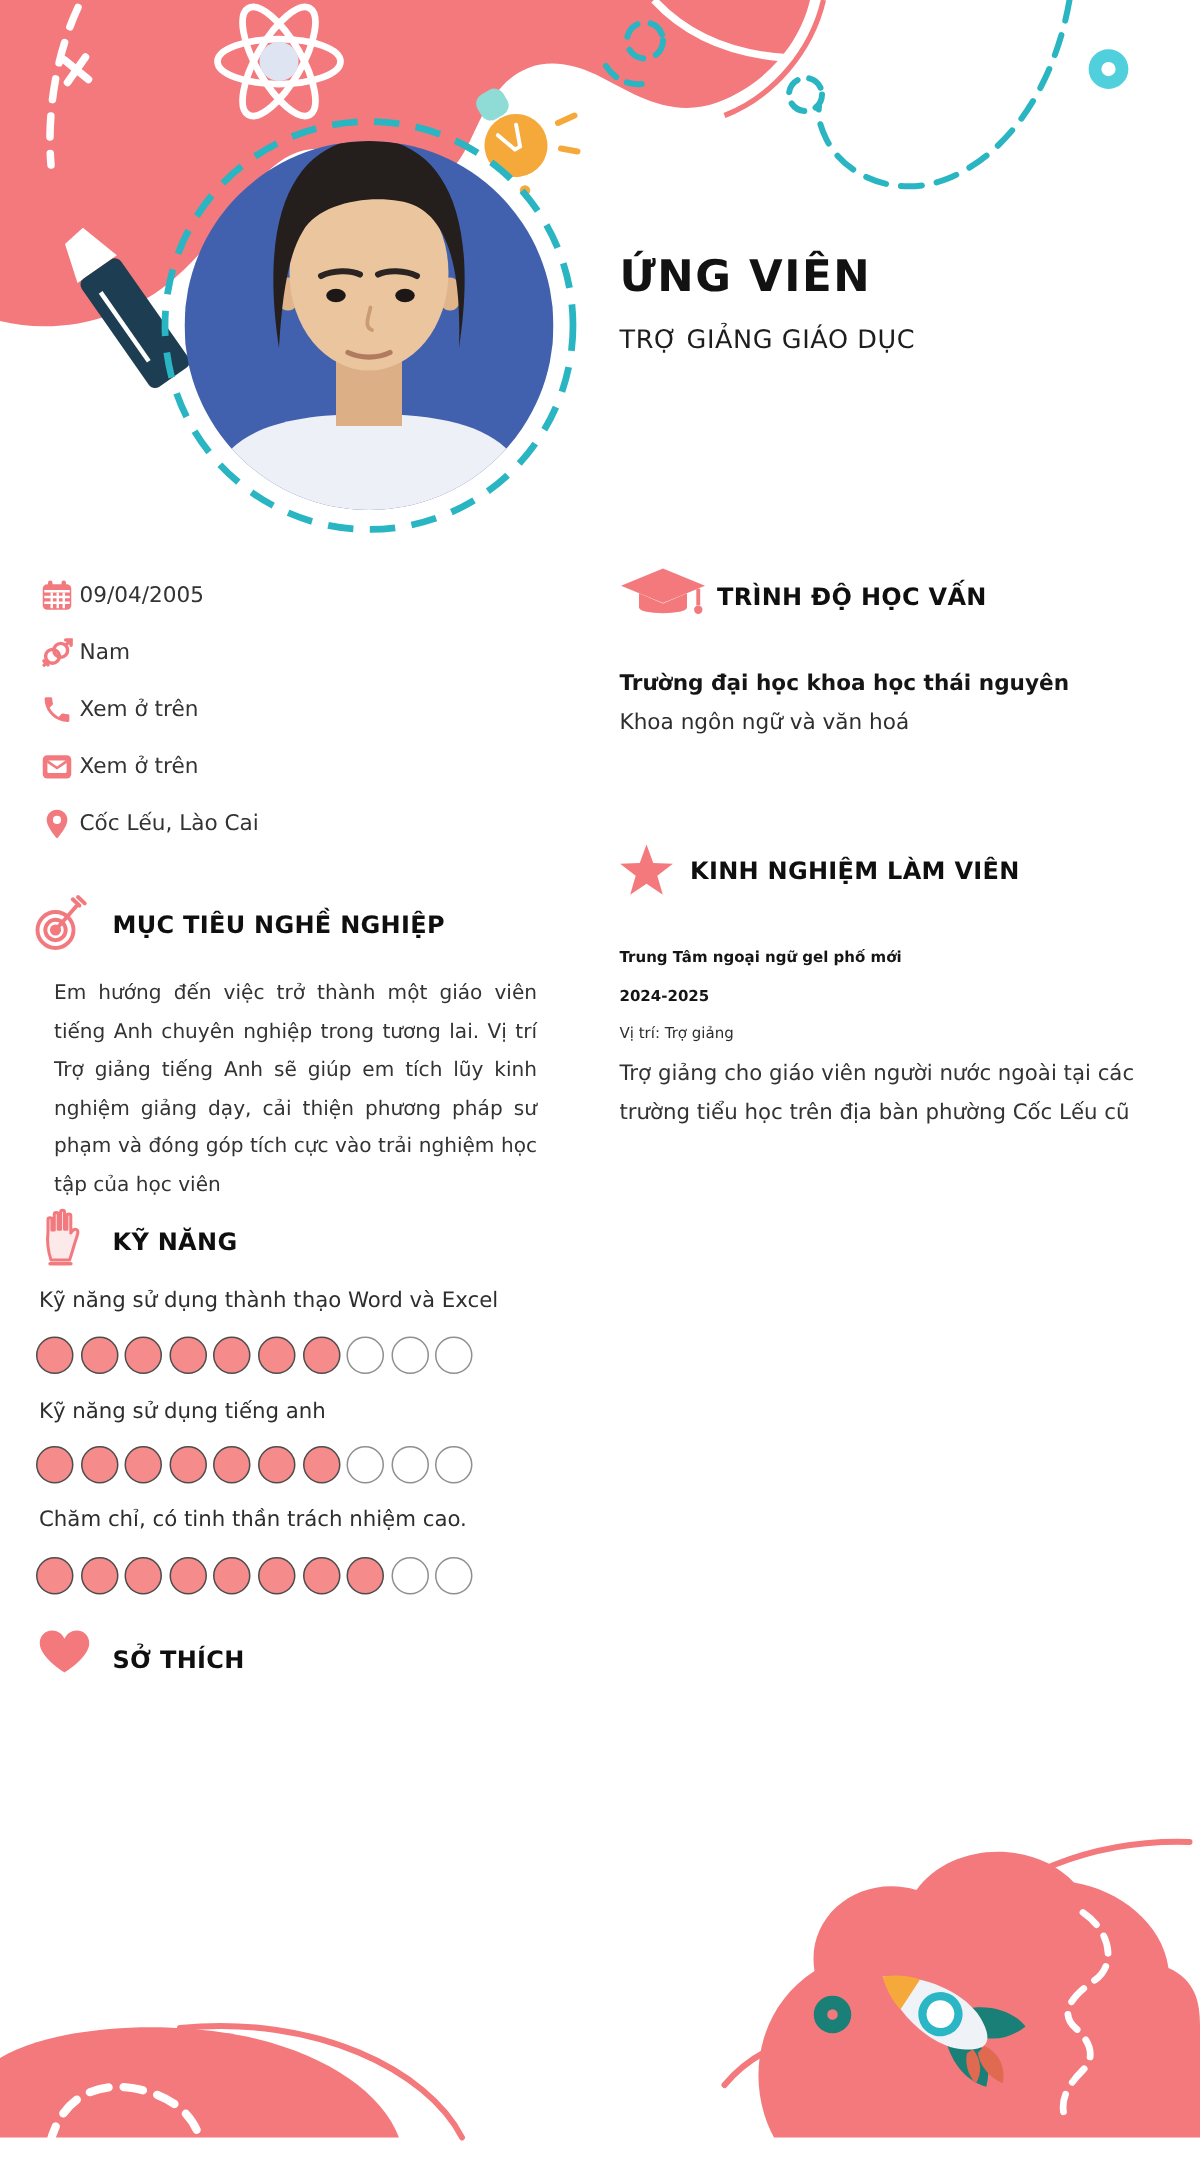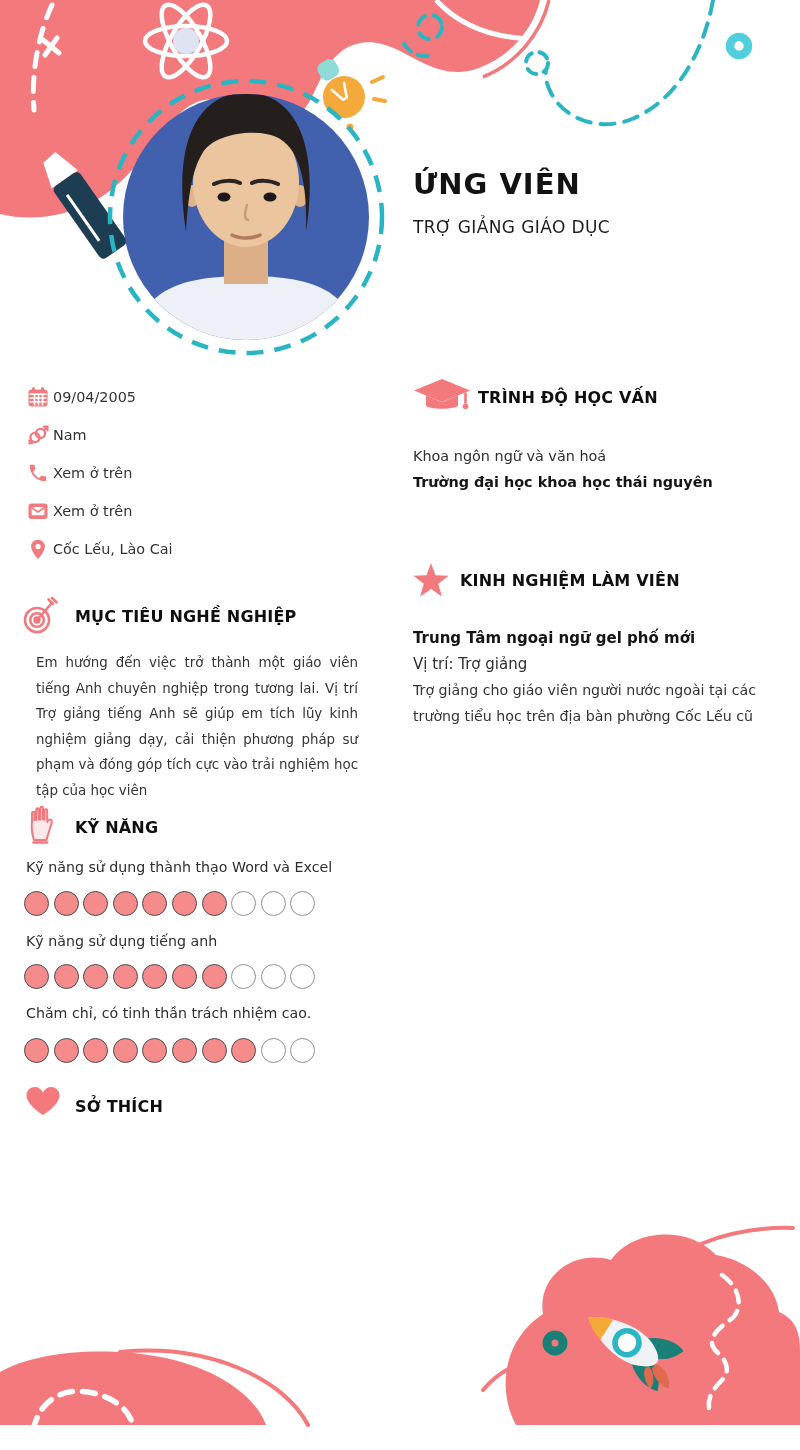--- a/index.html
+++ b/index.html
@@ -16,21 +16,21 @@
   .contact-row{height:38px;display:flex;align-items:center;}
   .contact-row .cic{width:24px;display:flex;justify-content:center;}
   .contact-row .cval{margin-left:3px;font-size:14.4px;color:#333;}
   .dots{display:flex;gap:4.6px;}
   .dot{width:25px;height:25px;border-radius:50%;box-sizing:border-box;flex:0 0 auto;}
   .dot.filled{background:#F58B8B;border:1.6px solid #4d4d4d;}
   .dot.empty{background:#ffffff;border:1.6px solid #8f8f8f;}
   .skill-label{font-size:14.2px;color:#2e2e2e;white-space:nowrap;}
   .hobby-item{font-size:14.4px;line-height:26px;color:#333;}
   .edu-line{font-size:14.4px;line-height:25.5px;}
-  .exp-line{font-size:15px;line-height:25.5px;}
+  .exp-line{font-size:10px;line-height:25.5px;}
   .bottom-bar{position:absolute;left:0;top:1438px;width:800px;height:12px;background:#1E3B52;}
 </style>
 </head>
 <body>
 
 <div class="page">
 
   <svg class="abs" style="left:0;top:0" width="800" height="365" viewBox="0 0 800 365">
 
     <path d="M0,0 H540 C533,30 510,56 479,68 C447,80 422,62 398,50 C371,37 348,40 331,62 C315,82 313,107 294,118 C275,129 255,121 239,109 C219,94 196,96 177,116 C159,134 141,166 111,190 C83,212 40,224 0,214 Z" fill="#F4797D"></path>
@@ -235,32 +235,33 @@
   <span class="abs" style="left:412px;top:377px;">
     <svg width="60" height="42" viewBox="0 0 60 42">
       <polygon points="30,2 58,13.5 30,25 2,13.5" fill="#F4797D"></polygon>
       <path d="M14,18.5 L14,28 C14,33 46,33 46,28 L46,18.5 L30,25.3 Z" fill="#F4797D"></path>
       <path d="M53.5,15.5 L53.5,26.5" stroke="#F4797D" stroke-width="2.6"></path>
       <circle cx="53.5" cy="29.5" r="2.8" fill="#F4797D"></circle>
     </svg>
   </span>
   <div class="abs sec-title" style="left:478px;top:388px;">TRÌNH ĐỘ HỌC VẤN</div>
   <div class="abs" style="left:413px;top:444px;">
+    <div class="edu-line bold">Trường đại học khoa học thái nguyên</div>
     <div class="edu-line">Khoa ngôn ngữ và văn hoá</div>
-    <div class="edu-line bold">Trường đại học khoa học thái nguyên</div>
   </div>
 
   <span class="abs" style="left:412px;top:562px;">
     <svg width="38" height="38" viewBox="0 0 38 38">
       <polygon fill="#F4797D" points="19,1 23.5,13.35 36.6,13.8 26.2,21.85 29.9,34.5 19,27.1 8.1,34.5 11.8,21.85 1.4,13.8 14.5,13.35"></polygon>
     </svg>
   </span>
   <div class="abs sec-title" style="left:460px;top:571px;">KINH NGHIỆM LÀM VIÊN</div>
   <div class="abs" style="left:413px;top:626px;width:376px;">
     <div class="exp-line bold">Trung Tâm ngoại ngữ gel phố mới</div>
+    <div class="exp-line bold">2024-2025</div>
     <div class="exp-line">Vị trí: Trợ giảng</div>
     <p class="desc-p">Trợ giảng cho giáo viên người nước ngoài tại các trường tiểu học trên địa bàn phường Cốc Lếu cũ</p>
   </div>
 
   <svg class="abs" style="left:0;top:1200px;" width="800" height="250" viewBox="0 0 800 250">
 
     <path d="M516,225 C497,190 503,140 543,114 C537,77 573,49 611,60 C634,28 689,26 716,55 C746,60 775,82 779,112 C797,120 800,135 800,150 L800,225 Z" fill="#F4797D"></path>
 
     <path d="M640,88 C668,50 730,26 793,28" stroke="#F4797D" stroke-width="4" fill="none" stroke-linecap="round"></path>
     <path d="M483,190 C498,172 520,160 548,156" stroke="#F4797D" stroke-width="4" fill="none" stroke-linecap="round"></path>

